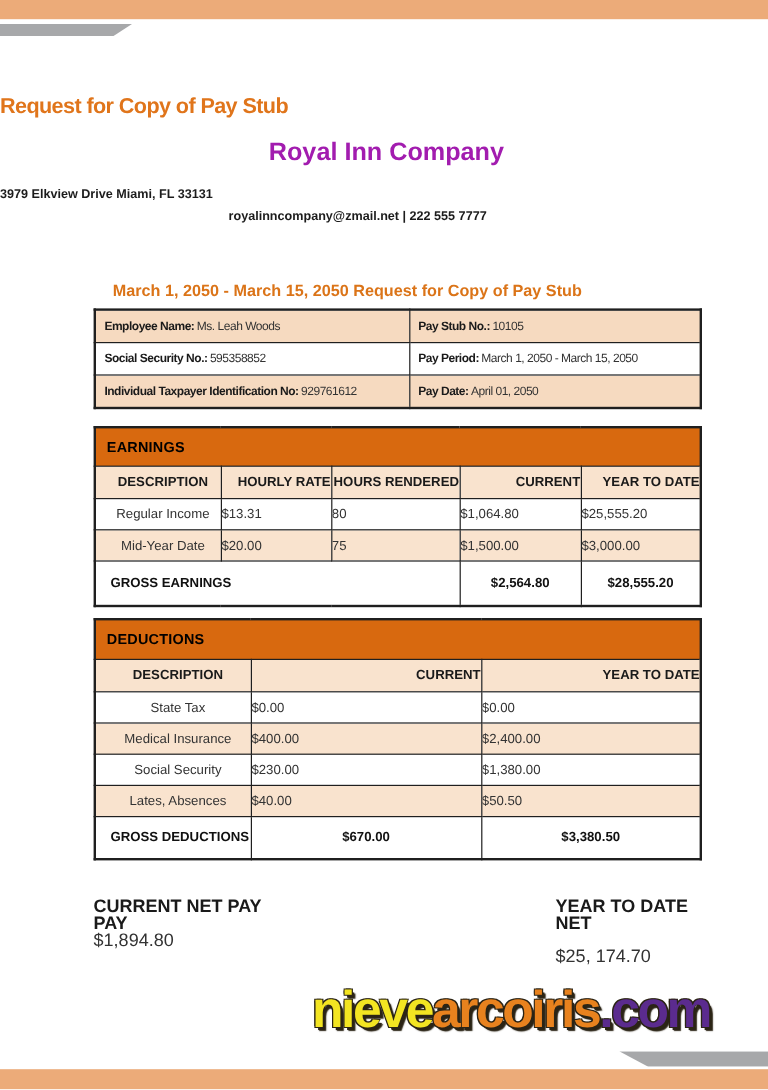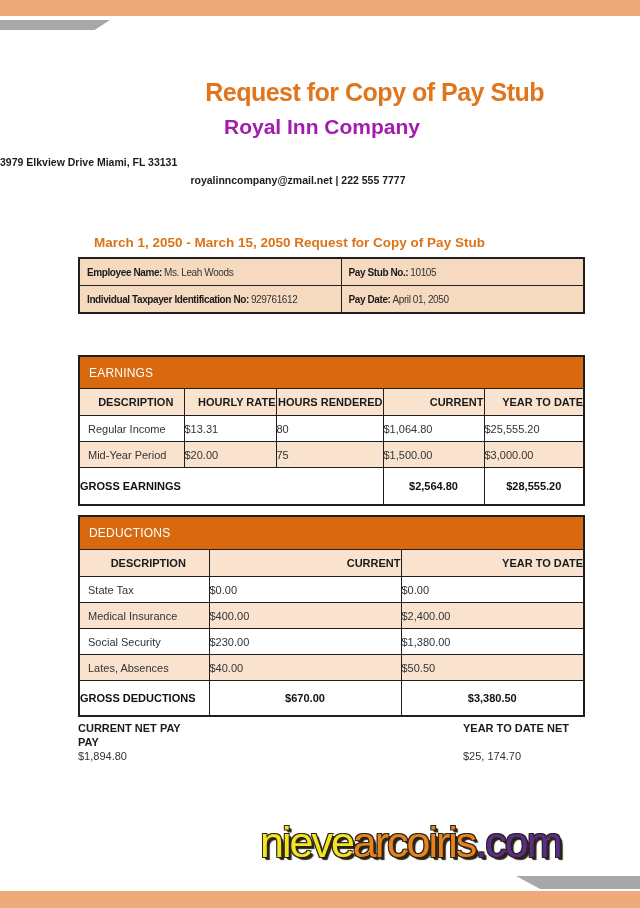--- a/index.html
+++ b/index.html
@@ -25,22 +25,22 @@
   .ribbon-top{
     position:absolute;top:20px;left:0;width:110px;height:10px;background:var(--ribbon-gray);
     clip-path:polygon(0 0,100% 0,86% 100%,0 100%);
   }
   .ribbon-bottom{
     position:absolute;top:876px;left:516px;width:124px;height:13px;background:var(--ribbon-gray);
     clip-path:polygon(0 0,100% 0,100% 100%,19.5% 100%);
   }
   
   .doc-title{
-    position:absolute;top:78px;left:0;width:544px;margin:0;text-align:right;
-    font-size:25px;font-weight:bold;letter-spacing:-0.5px;color:var(--title-orange);
+    position:absolute;top:78px;left:0;width:544px;margin:0;text-align:left;
+    font-size:18px;font-weight:bold;letter-spacing:-0.5px;color:var(--title-orange);
   }
   .company{
     position:absolute;top:113px;left:0;width:640px;margin:2px;text-align:center;
     font-size:21px;font-weight:bold;color:#a21caf;
   }
   .address{
     position:absolute;top:156px;left:0;width:640px;text-align:left;
     font-size:10.5px;font-weight:bold;color:#1c1c1c;
   }
   .contact{
@@ -56,44 +56,44 @@
   td,th{border:1px solid var(--border-dark);padding:0 0 0 8px;font-size:11px;vertical-align:middle;overflow:hidden;}
   .info-table{top:257px;width:505px;border:2px solid var(--border-dark);font-size:10px;letter-spacing:-0.4px;padding-left:15px;}
   .info-table td{font-size:10px;white-space:nowrap;height:26px;padding-left:7px;}
   .info-table tr.tint td{background:var(--info-tint);}
   .lbl{font-weight:bold;color:#1a1a1a;margin-right:2px;}
   .val{color:#333333;}
   .data-table{border:2px solid var(--border-dark);}
   .earnings{top:355px;width:505px;}
   .deductions{top:515px;width:505px;}
   td.band{
-    background:var(--accent-orange);color:#ffffff;font-weight:normal;font-size:12px;
+    background:var(--accent-orange);color:#000000;font-weight:bold;font-size:12px;
     height:31px;padding-left:9px;letter-spacing:0.2px;
   }
   .deductions td.band{height:32px;}
   tr.head th{
     background:var(--row-tint);font-size:11px;font-weight:bold;color:#1a1a1a;
     height:26px;text-align:right;padding:0;
   }
   tr.head th.left{text-align:center;padding-left:8px;}
   tr.datarow td{height:25px;padding:0;color:#333333;}
-  tr.datarow td.left{text-align:left;padding-left:8px;}
+  tr.datarow td.left{text-align:center;padding-left:8px;}
   tr.tintrow td{background:var(--row-tint);}
   tr.totalrow td{height:36px;font-weight:bold;color:#111111;text-align:center;padding:0;}
   .deductions tr.totalrow td{height:34px;}
-  tr.totalrow td.left{text-align:left;padding-left:0;}
-  
-  .netpay{position:absolute;left:78px;top:721px;width:505px;font-size:11px;line-height:14px;}
+  tr.totalrow td.left{text-align:left;padding-left:12px;}
+  
+  .netpay{position:absolute;left:78px;top:749px;width:505px;font-size:15px;line-height:14px;}
   .np-right{position:absolute;left:385px;top:0;}
   .np-label{font-weight:bold;color:#1a1a1a;}
   .np-value{color:#333333;}
   
   .watermark{
     position:absolute;left:260px;top:818px;white-space:nowrap;
-    font-size:43px;font-weight:normal;letter-spacing:-2px;
+    font-size:43px;font-weight:bold;letter-spacing:-2px;
     text-shadow:-1px -1px 0 #2b2416,1px -1px 0 #2b2416,-1px 1px 0 #2b2416,2px 2px 0 #2b2416,3px 3px 1px #2b2416;
   }
   .wm-yellow{color:var(--watermark-yellow);}
   .wm-orange{color:var(--watermark-orange);}
   .wm-purple{color:var(--watermark-purple);}
 </style>
 </head>
 <body>
 
 <div class="page">
@@ -110,20 +110,24 @@
 
   <table class="info-table">
     <colgroup>
         <col style="width:262px">
         <col style="width:243px">
       </colgroup>
     <tbody>
       <tr class="tint">
         <td><span class="lbl">Employee Name:</span><span class="val">Ms. Leah Woods</span></td>
         <td><span class="lbl">Pay Stub No.:</span><span class="val">10105</span></td>
+      </tr>
+      <tr>
+        <td><span class="lbl">Social Security No.:</span><span class="val">595358852</span></td>
+        <td><span class="lbl">Pay Period:</span><span class="val">March 1, 2050 - March 15, 2050</span></td>
       </tr>
       <tr class="tint">
         <td><span class="lbl">Individual Taxpayer Identification No:</span><span class="val">929761612</span></td>
         <td><span class="lbl">Pay Date:</span><span class="val">April 01, 2050</span></td>
       </tr>
     </tbody>
   </table>
 
   <table class="data-table earnings">
     <colgroup>
@@ -145,21 +149,21 @@
         <th>YEAR TO DATE</th>
       </tr>
       <tr class="datarow">
         <td class="left">Regular Income</td>
         <td>$13.31</td>
         <td>80</td>
         <td>$1,064.80</td>
         <td>$25,555.20</td>
       </tr>
       <tr class="datarow tintrow">
-        <td class="left">Mid-Year Period</td>
+        <td class="left">Mid-Year Date</td>
         <td>$20.00</td>
         <td>75</td>
         <td>$1,500.00</td>
         <td>$3,000.00</td>
       </tr>
       <tr class="totalrow">
         <td class="left" colspan="3">GROSS EARNINGS</td>
         <td>$2,564.80</td>
         <td>$28,555.20</td>
       </tr>

